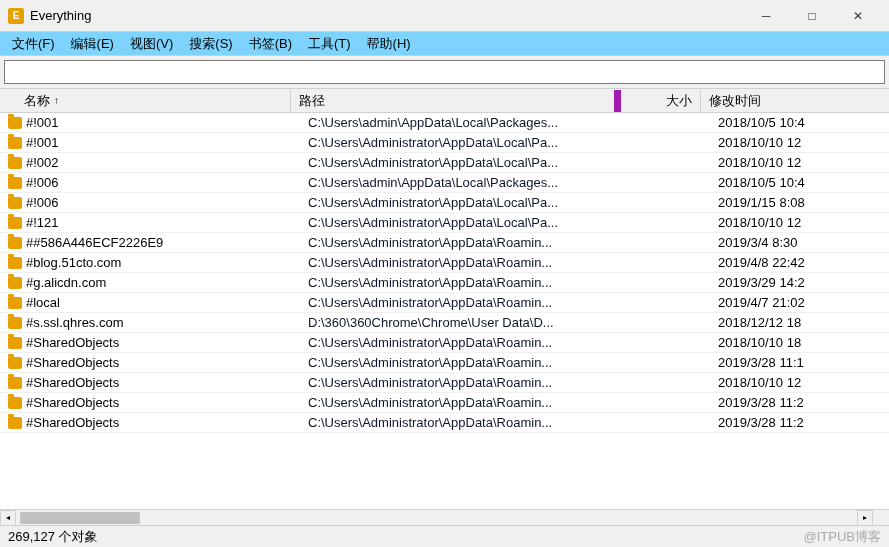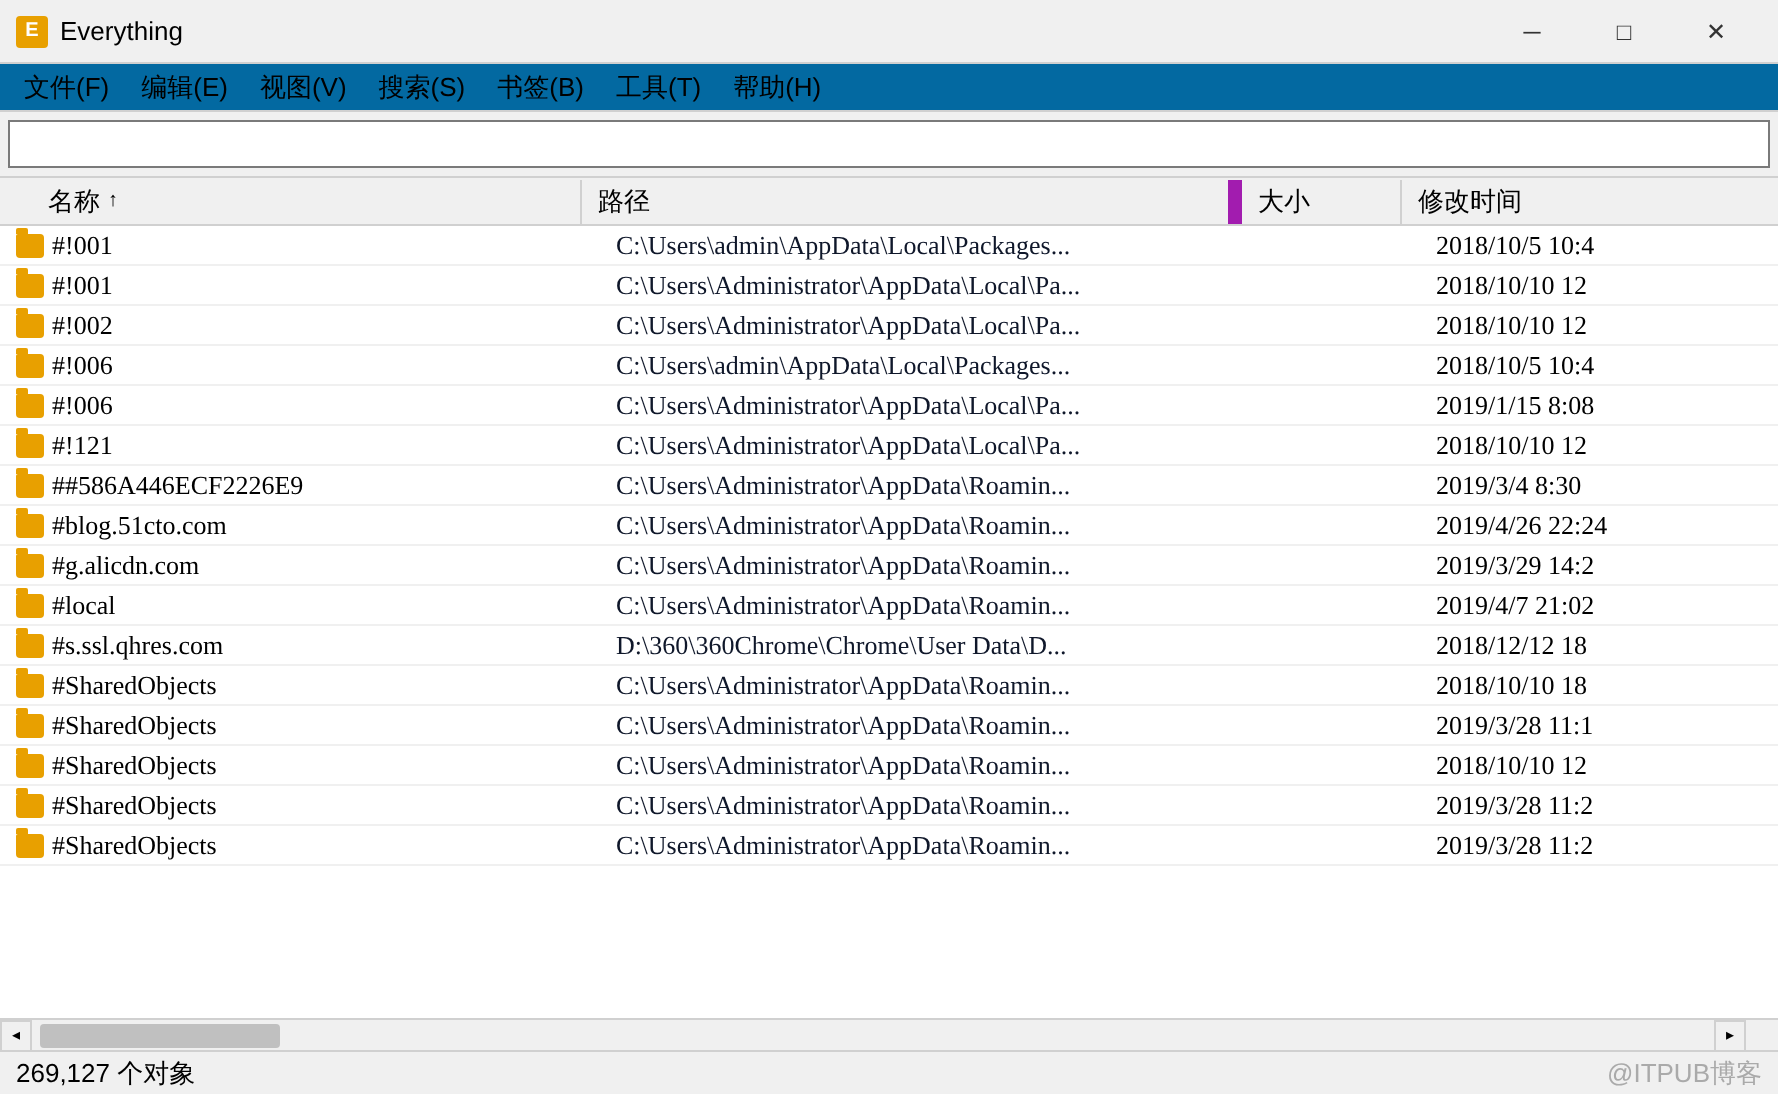--- a/index.html
+++ b/index.html
@@ -64,21 +64,21 @@
       justify-content: center;
       background: transparent;
       border: none;
       cursor: pointer;
       font-size: 12px;
       color: #333;
     }
 
     
     .menu-bar {
-      background: #0369a1;
+      background: #7dd3fc;
       height: 24px;
       display: flex;
       align-items: center;
       padding: 0 4px;
       border-bottom: 1px solid #d0d0d0;
       flex-shrink: 0;
     }
 
     .menu-item {
       padding: 2px 8px;
@@ -149,20 +149,21 @@
       font-size: 13px;
       cursor: pointer;
       white-space: nowrap;
     }
 
     .col-size-header {
       width: 80px;
       padding: 2px 8px;
       border-right: 1px solid #d0d0d0;
       font-size: 13px;
+      text-align: right;
       cursor: pointer;
       white-space: nowrap;
     }
 
     .col-date-header {
       flex: 1;
       padding: 2px 8px;
       font-size: 13px;
       cursor: pointer;
       white-space: nowrap;
@@ -179,21 +180,20 @@
       flex: 1;
       overflow: hidden;
       display: flex;
       position: relative;
     }
 
     .table-body {
       flex: 1;
       overflow-y: scroll;
       overflow-x: hidden;
-      font-family: Liberation Serif, serif;
     }
 
     .table-row {
       display: flex;
       height: 20px;
       align-items: center;
       border-bottom: 1px solid #f0f0f0;
     }
 
     .cell-name {
@@ -435,21 +435,21 @@
           <div class="cell-size"></div>
           <div class="cell-date">2019/3/4 8:30</div>
         </div>
         <div class="table-row">
           <div class="cell-name">
             <div class="folder-icon"></div>
             <span>#blog.51cto.com</span>
           </div>
           <div class="cell-path">C:\Users\Administrator\AppData\Roamin...</div>
           <div class="cell-size"></div>
-          <div class="cell-date">2019/4/26 22:24</div>
+          <div class="cell-date">2019/4/8 22:42</div>
         </div>
         <div class="table-row">
           <div class="cell-name">
             <div class="folder-icon"></div>
             <span>#g.alicdn.com</span>
           </div>
           <div class="cell-path">C:\Users\Administrator\AppData\Roamin...</div>
           <div class="cell-size"></div>
           <div class="cell-date">2019/3/29 14:2</div>
         </div>

